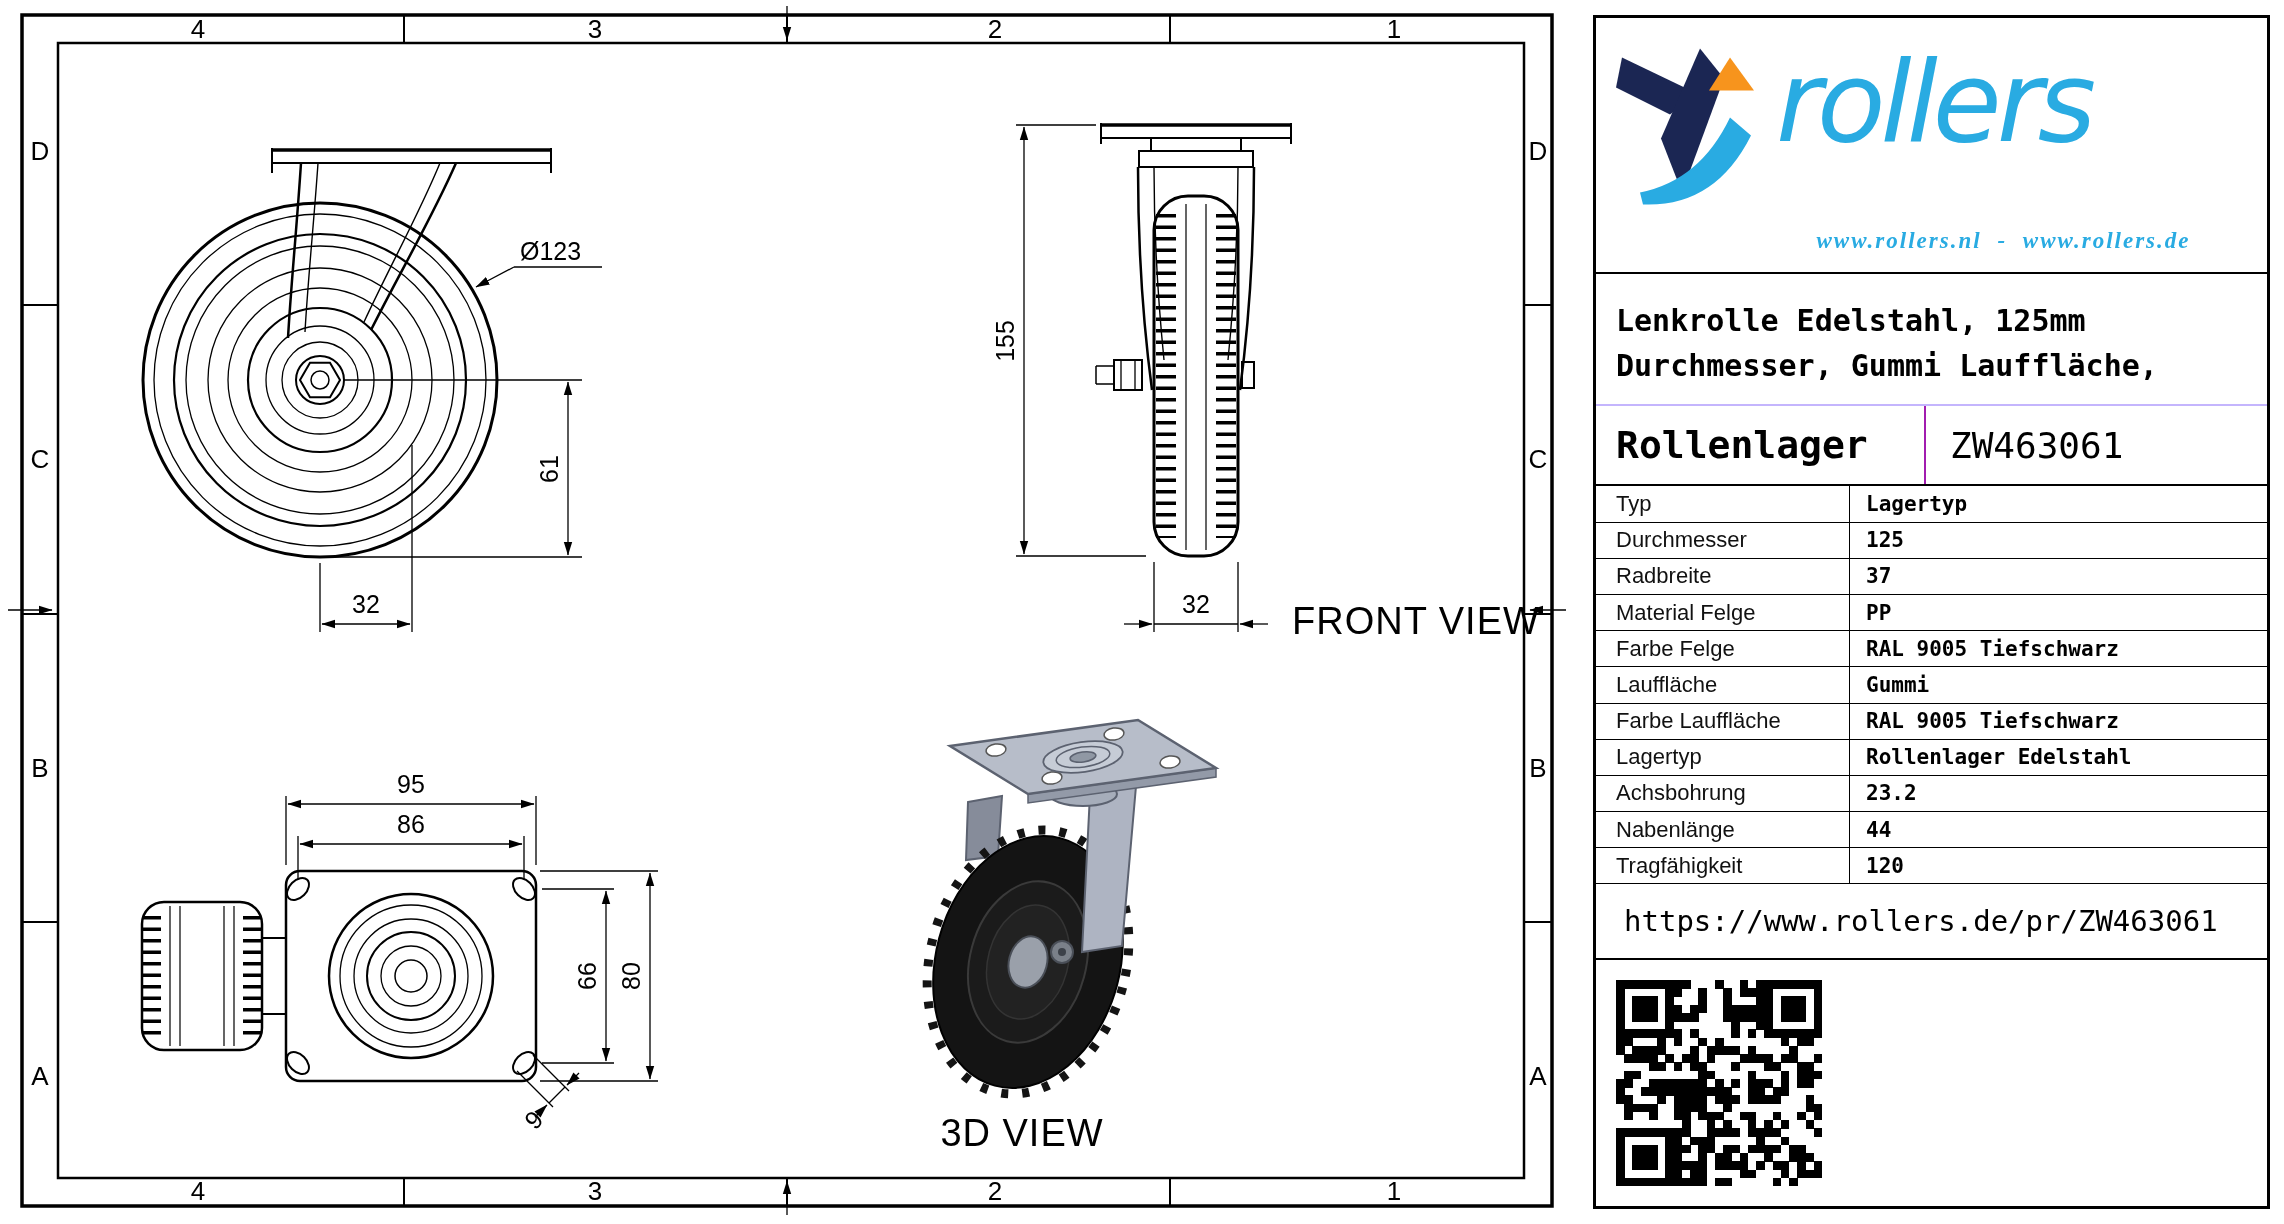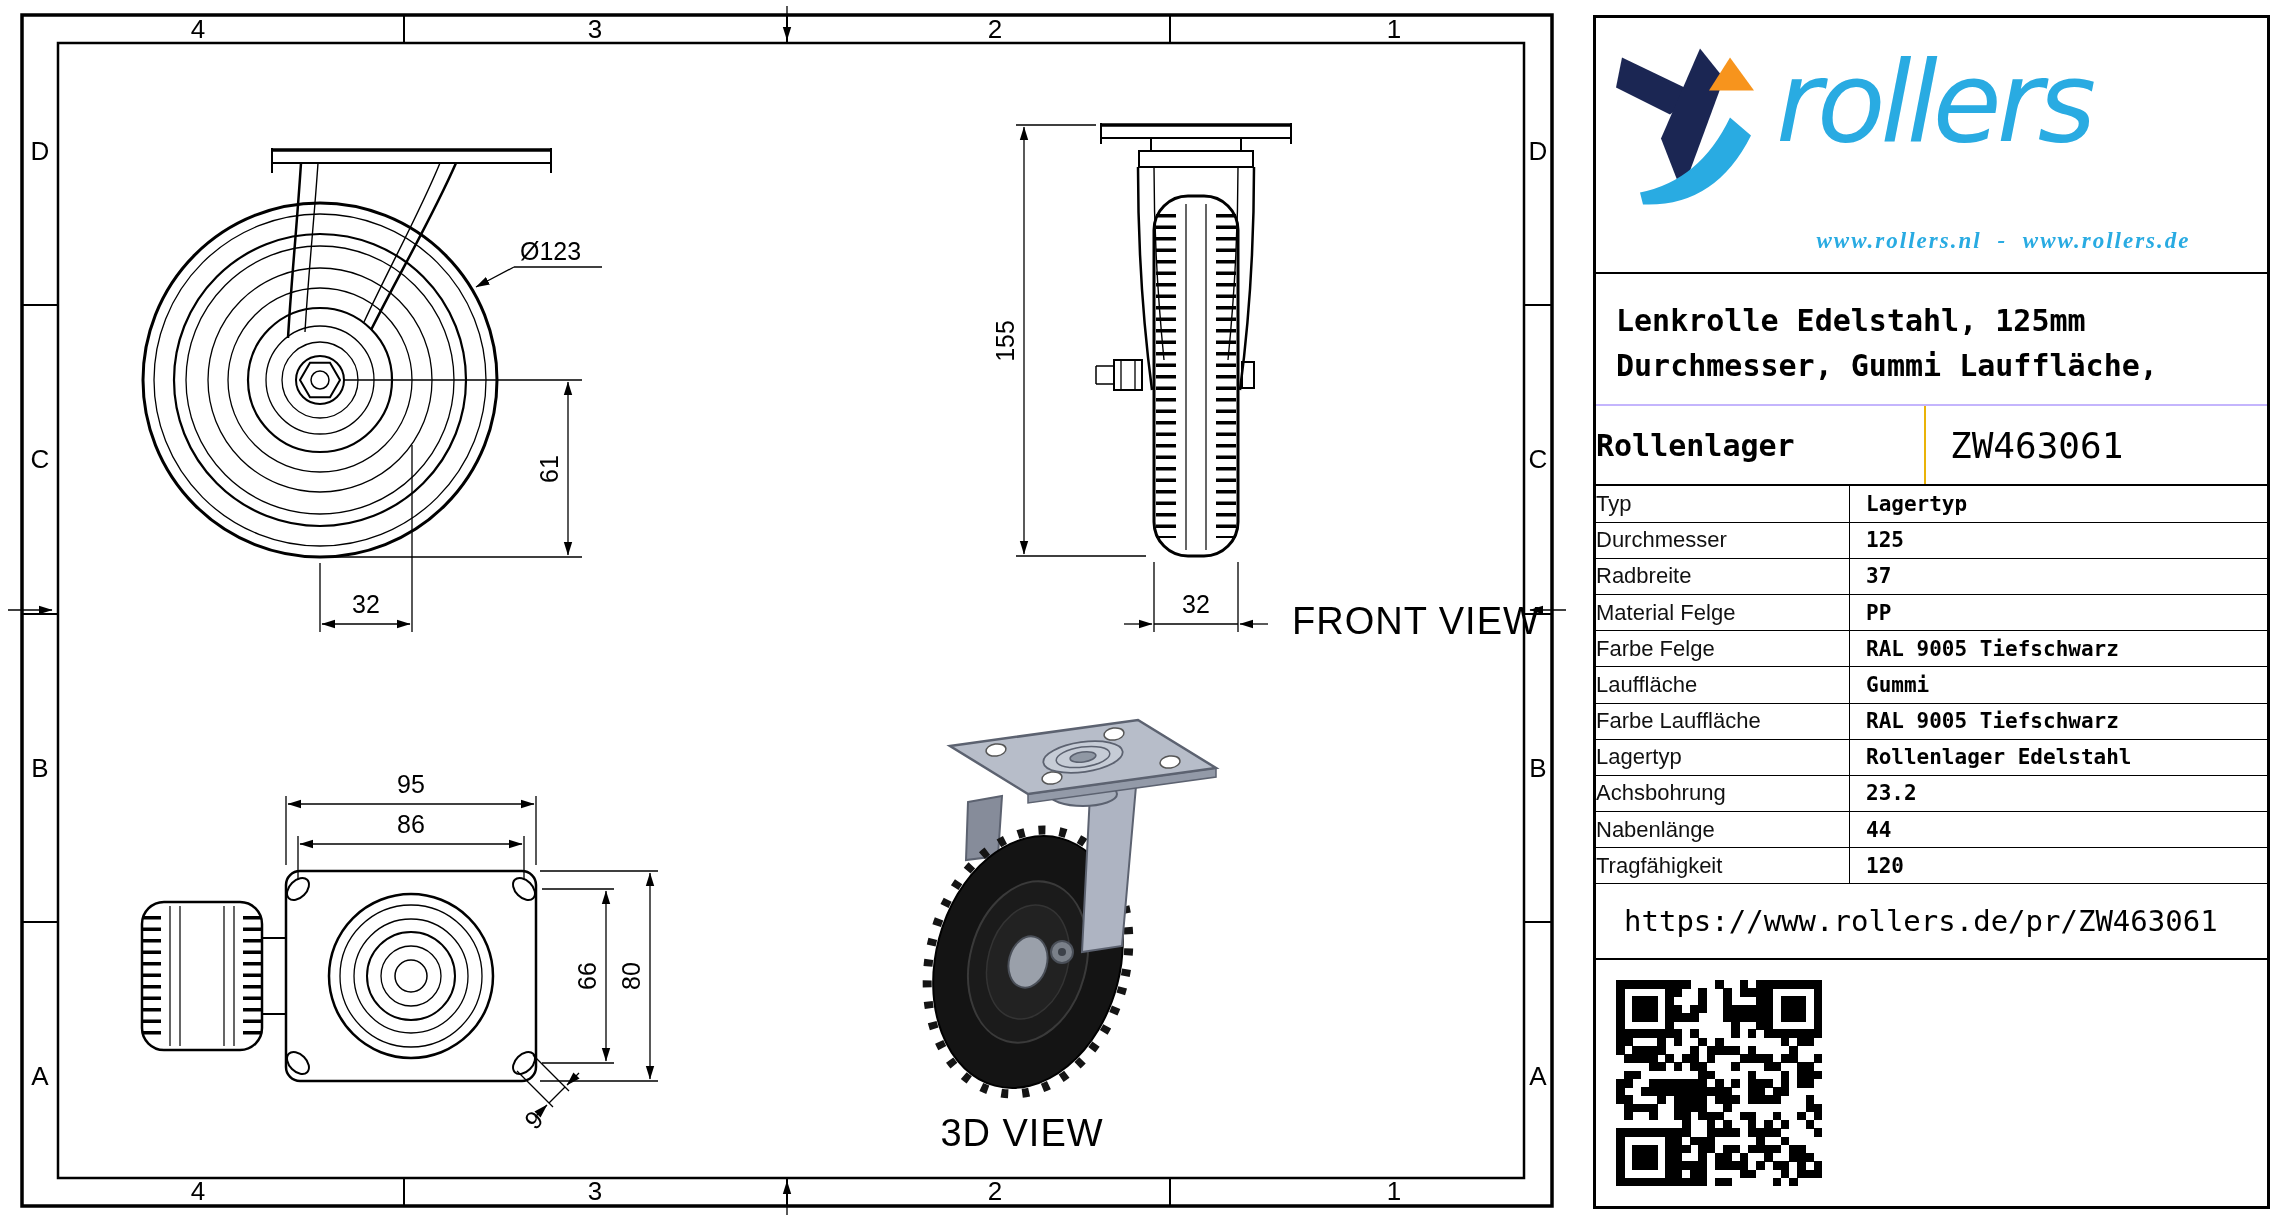--- a/index.html
+++ b/index.html
@@ -21,29 +21,29 @@
   .brand{position:absolute;left:166px;top:28px;font-family:"DejaVu Sans",sans-serif;
          font-style:italic;font-weight:normal;font-size:112px;line-height:1;
          letter-spacing:-5px;color:#29abe2;margin-left:14px;}
   .sites{position:absolute;left:160px;right:16px;top:210px;text-align:center;
          font-family:Liberation Serif, serif;font-style:italic;font-weight:bold;
          font-size:23px;letter-spacing:2px;word-spacing:8px;color:#29abe2;}
   .tb-title{height:132px;border-bottom:2px solid #c4b5fd;box-sizing:border-box;
             padding:24px 0 0 20px;font-family:"DejaVu Sans Mono",monospace;
             font-weight:bold;font-size:30px;line-height:45px;color:#000;}
   .tb-part{height:81px;border-bottom:2px solid #000;box-sizing:border-box;display:flex;align-items:stretch;}
-  .tb-part-name{width:330px;box-sizing:border-box;border-right:2px solid #eab308;
-                display:flex;align-items:center;
-                font-family:"DejaVu Sans Mono",monospace;font-weight:bold;font-size:30px;}
+  .tb-part-name{width:330px;box-sizing:border-box;border-right:2px solid #a21caf;
+                padding-left:20px;display:flex;align-items:center;
+                font-family:"DejaVu Sans Mono",monospace;font-weight:bold;font-size:38px;}
   .tb-part-num{flex:1;display:flex;align-items:center;padding-left:24px;
                font-family:"DejaVu Sans Mono",monospace;font-size:36px;}
   .tb-specs{box-sizing:border-box;}
   .spec-row{display:flex;height:36.2px;box-sizing:border-box;border-bottom:1.5px solid #000;align-items:stretch;}
   .spec-label{width:254px;box-sizing:border-box;border-right:1.5px solid #000;
-              display:flex;align-items:center;
+              padding-left:20px;display:flex;align-items:center;
               font-size:22px;color:#111;}
   .spec-value{flex:1;display:flex;align-items:center;padding-left:16px;
               font-family:"DejaVu Sans Mono",monospace;font-weight:bold;font-size:21px;}
   .tb-url{height:76px;border-bottom:2px solid #000;box-sizing:border-box;
           display:flex;align-items:center;padding-left:28px;
           font-family:"DejaVu Sans Mono",monospace;font-size:29px;}
   .tb-qr{flex:1;padding:20px;}
   .qr{width:206px;height:206px;}
 </style>
 </head>

